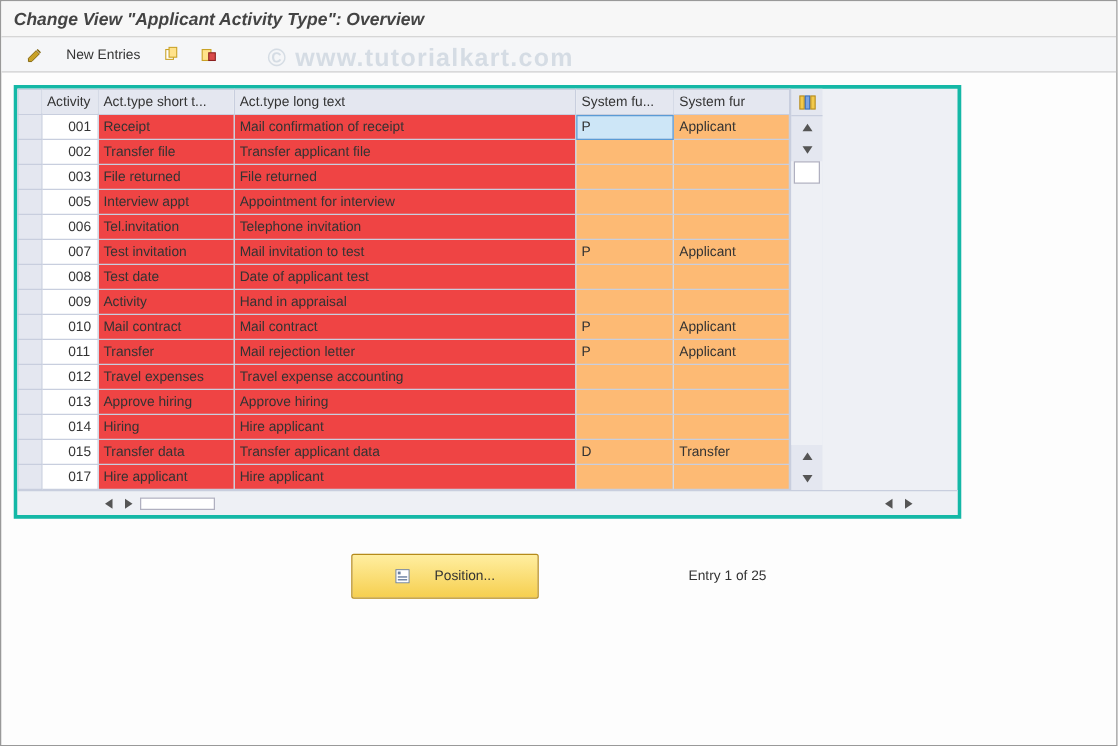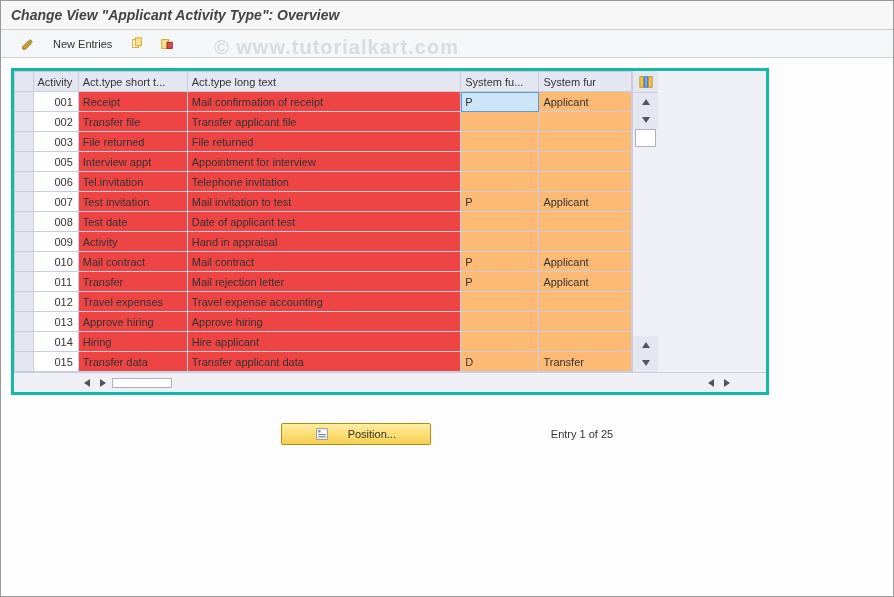--- a/index.html
+++ b/index.html
@@ -165,21 +165,21 @@
   .footer-bar {
     display:flex;
     align-items:center;
     justify-content:center;
     gap: 120px;
     margin-top: 28px;
   }
   .pos-btn {
     display:flex; align-items:center; justify-content:center;
     gap:20px;
-    width: 150px; height: 22px;
+    width: 150px; height: 36px;
     background: linear-gradient(#ffeea0, #f6cf4f);
     border: 1px solid #b58a1a;
     border-radius: 2px;
     font-size: 11px;
     cursor:pointer;
   }
   .pos-btn svg { width:12px; height:12px; }
   .entry-count { font-size:11px; color:#333; }
   .tri {
     width:0;height:0;border-left:4px solid transparent;border-right:4px solid transparent;
@@ -347,20 +347,28 @@
             <td class="sf2"></td>
           </tr>
           <tr>
             <td class="sel"></td>
             <td class="act">015</td>
             <td class="short">Transfer data</td>
             <td class="long">Transfer applicant data</td>
             <td class="sf1">D</td>
             <td class="sf2">Transfer</td>
           </tr>
+          <tr>
+            <td class="sel"></td>
+            <td class="act">017</td>
+            <td class="short">Hire applicant</td>
+            <td class="long">Hire applicant</td>
+            <td class="sf1"></td>
+            <td class="sf2"></td>
+          </tr>
         </tbody>
     </table>
     <div class="vscroll">
       <div class="cfg">
         <svg width="14" height="14" viewBox="0 0 16 16">
             <rect x="1" y="2" width="4" height="12" fill="#f2c94c" stroke="#b58a1a"></rect>
             <rect x="6" y="2" width="4" height="12" fill="#7aa3e5" stroke="#3a6fb7"></rect>
             <rect x="11" y="2" width="4" height="12" fill="#f2c94c" stroke="#b58a1a"></rect>
           </svg>
       </div>

